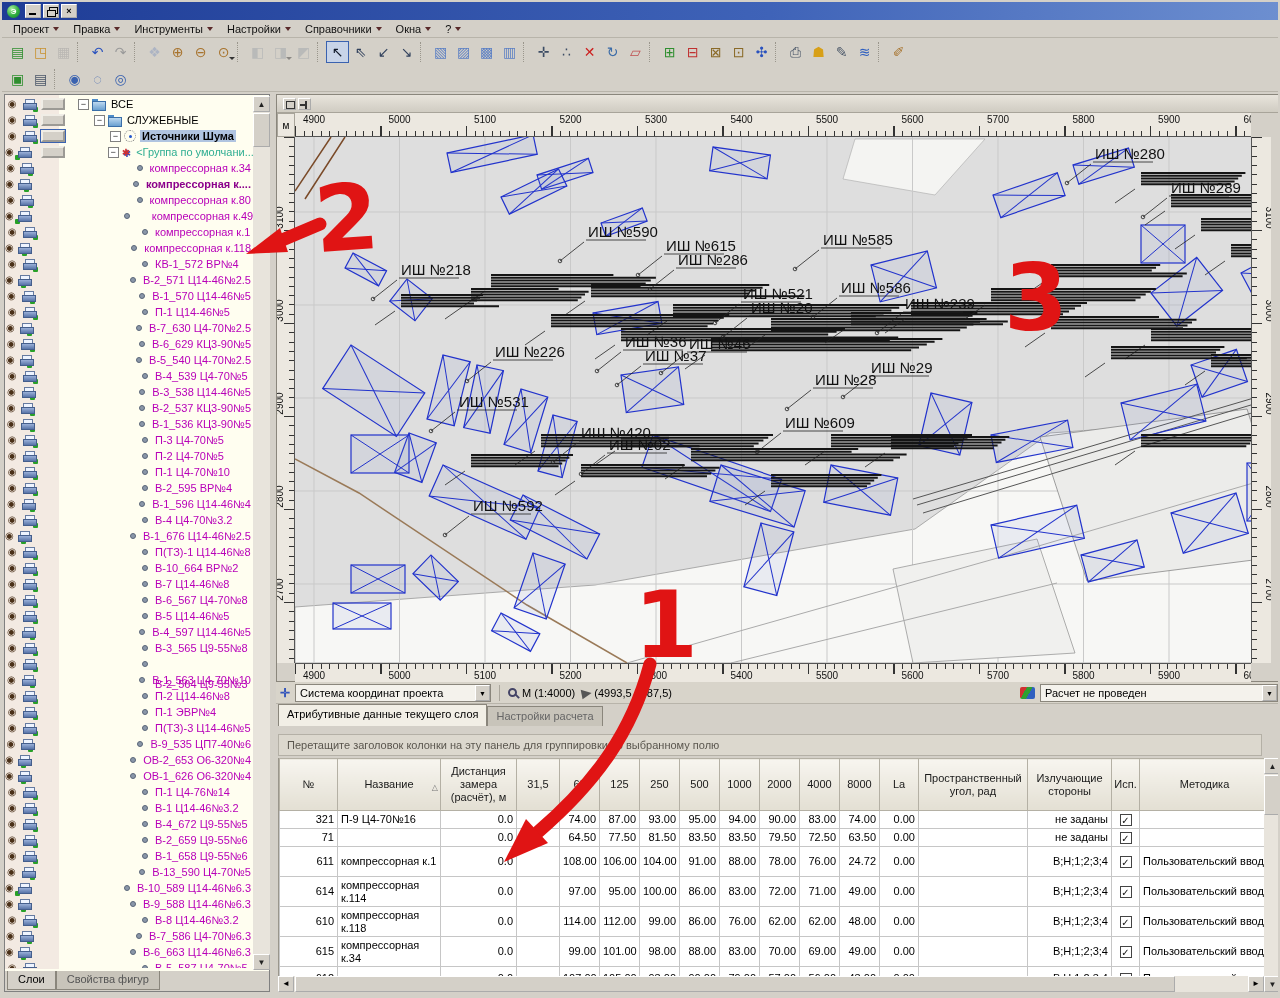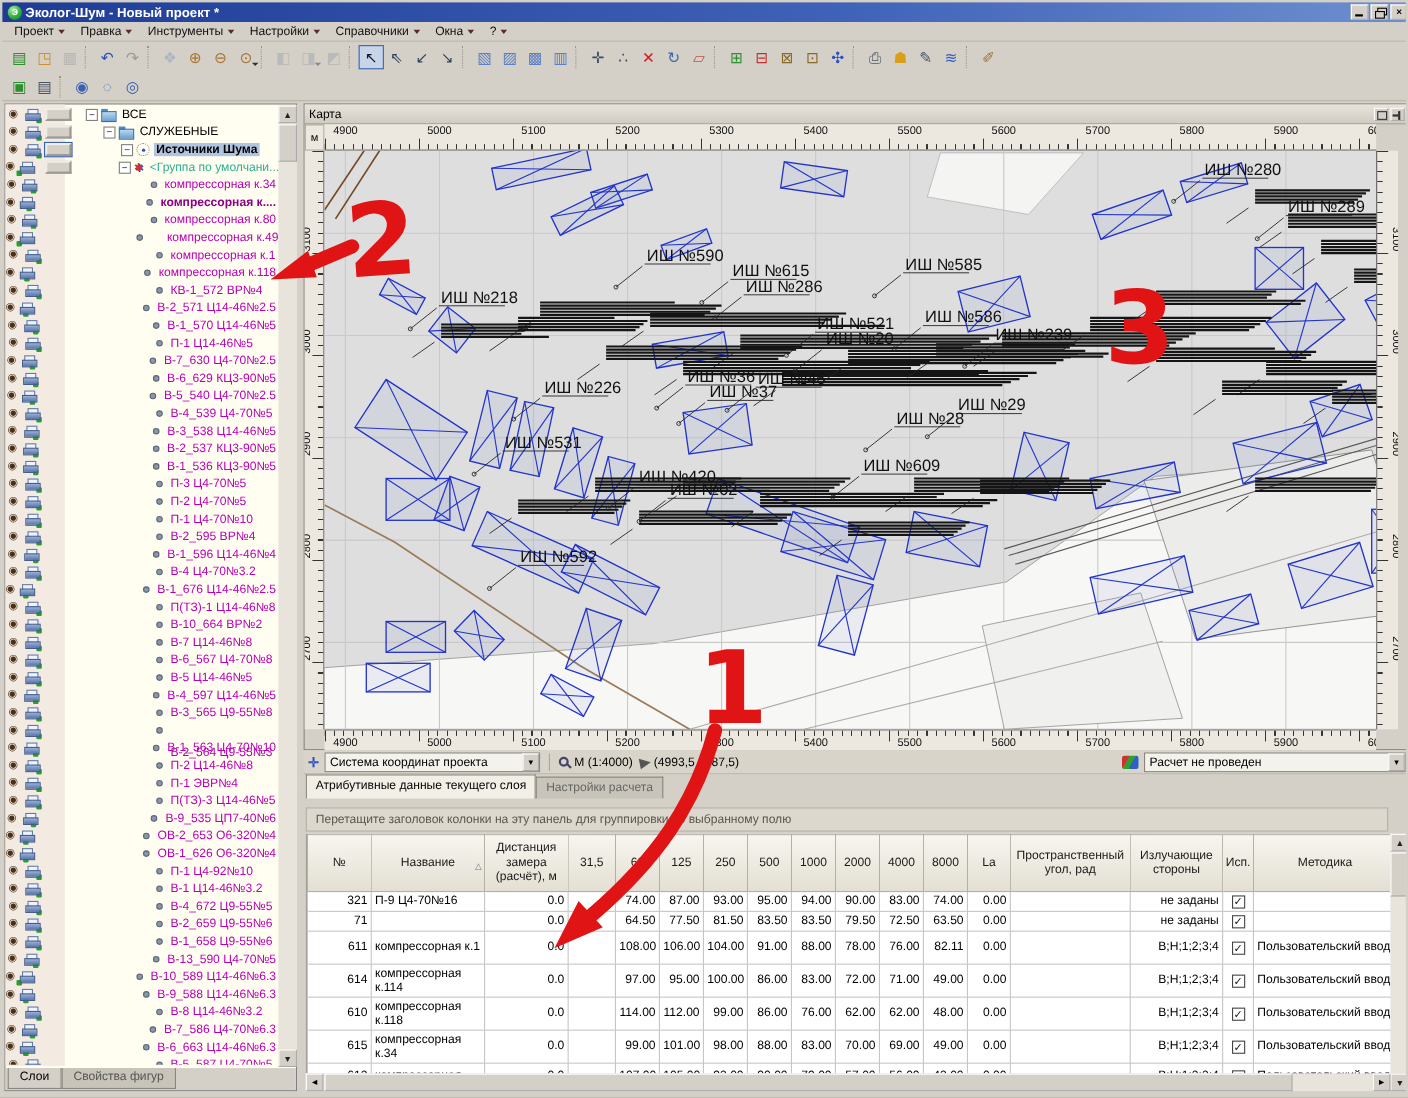--- a/index.html
+++ b/index.html
@@ -122,21 +122,20 @@
   #anno{position:absolute;left:0;top:0;z-index:60;pointer-events:none;}
   #anno text{font-family:"DejaVu Sans",sans-serif;font-weight:bold;fill:#e01414;}
 </style>
 </head>
 <body>
 
 <div id="app">
 
   <div class="titlebar">
     <span class="app-icon">Э</span>
-    <span class="title-text">Эколог-Шум - Новый проект *</span>
     <span class="winbtn wb-min"></span>
     <span class="winbtn wb-rest"></span>
     <span class="winbtn wb-close">×</span>
   </div>
 
   <div class="menubar" id="menubar">
       <div class="menu-item">
         <span>Проект</span>
         <span class="menu-arrow"></span>
       </div>
@@ -700,21 +699,21 @@
           <span class="blt"></span>
           <span class="tlabel" style="color: rgb(184, 0, 184);">ОВ-1_626 О6-320№4</span>
         </div>
         <div class="trow">
           <span class="eye">◉</span>
           <span class="prn">
             <i></i>
           </span>
           <span style="width: 106px; flex: 0 0 auto;"></span>
           <span class="blt"></span>
-          <span class="tlabel" style="color: rgb(184, 0, 184);">П-1 Ц4-92№10</span>
+          <span class="tlabel" style="color: rgb(184, 0, 184);">П-1 Ц4-76№14</span>
         </div>
         <div class="trow">
           <span class="eye">◉</span>
           <span class="prn">
             <i></i>
           </span>
           <span style="width: 106px; flex: 0 0 auto;"></span>
           <span class="blt"></span>
           <span class="tlabel" style="color: rgb(184, 0, 184);">В-1 Ц14-46№3.2</span>
         </div>
@@ -815,21 +814,20 @@
     <div class="left-tabs" id="leftTabs">
         <div class="ltab active">Слои</div>
         <div class="ltab">Свойства фигур</div>
       </div>
   </div>
   <div class="splitter"></div>
 
   <div class="right-panel">
     <div class="map-panel">
       <div class="map-title">
-        <span class="t">Карта</span>
         <span class="mt-ico mt-rest"></span>
         <span class="mt-ico pin"></span>
       </div>
       <div class="corner">м</div>
       <div class="ruler rt" id="rulerTop">
           <div class="ticksh" style="height: 5px; bottom: 0px; position: absolute;"></div>
           <div class="ticksH" style="height: 10px; bottom: 0px; position: absolute;"></div>
           <div class="lab" style="left: 19px; top: 1px; transform: translateX(-50%);">4900</div>
           <div class="lab" style="left: 104.5px; top: 1px; transform: translateX(-50%);">5000</div>
           <div class="lab" style="left: 190px; top: 1px; transform: translateX(-50%);">5100</div>
@@ -1608,21 +1606,21 @@
                 <td>компрессорная к.1</td>
                 <td class="num">0.0</td>
                 <td class="num"></td>
                 <td class="num">108.00</td>
                 <td class="num">106.00</td>
                 <td class="num">104.00</td>
                 <td class="num">91.00</td>
                 <td class="num">88.00</td>
                 <td class="num">78.00</td>
                 <td class="num">76.00</td>
-                <td class="num">82.11</td>
+                <td class="num">24.72</td>
                 <td class="num">0.00</td>
                 <td class="num"></td>
                 <td style="text-align: right;">В;Н;1;2;3;4</td>
                 <td>
                   <div class="chk">✓</div>
                 </td>
                 <td>Пользовательский ввод</td>
               </tr>
               <tr style="height: 30px;">
                 <td class="num">614</td>

